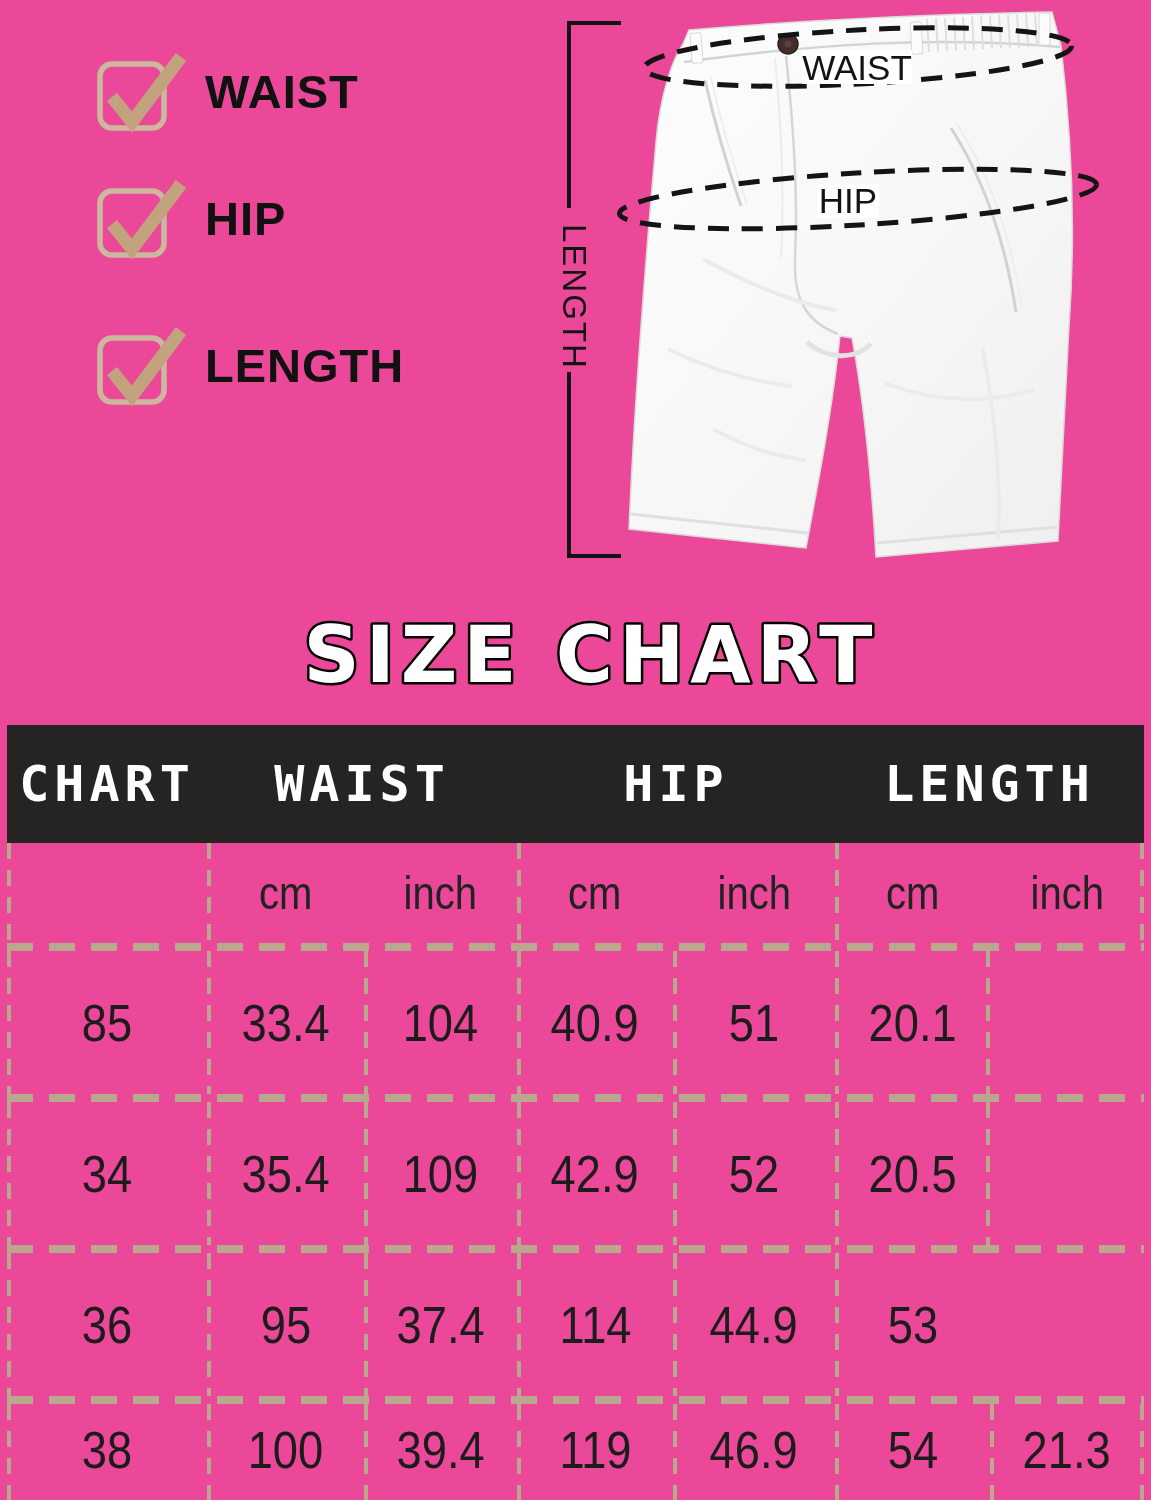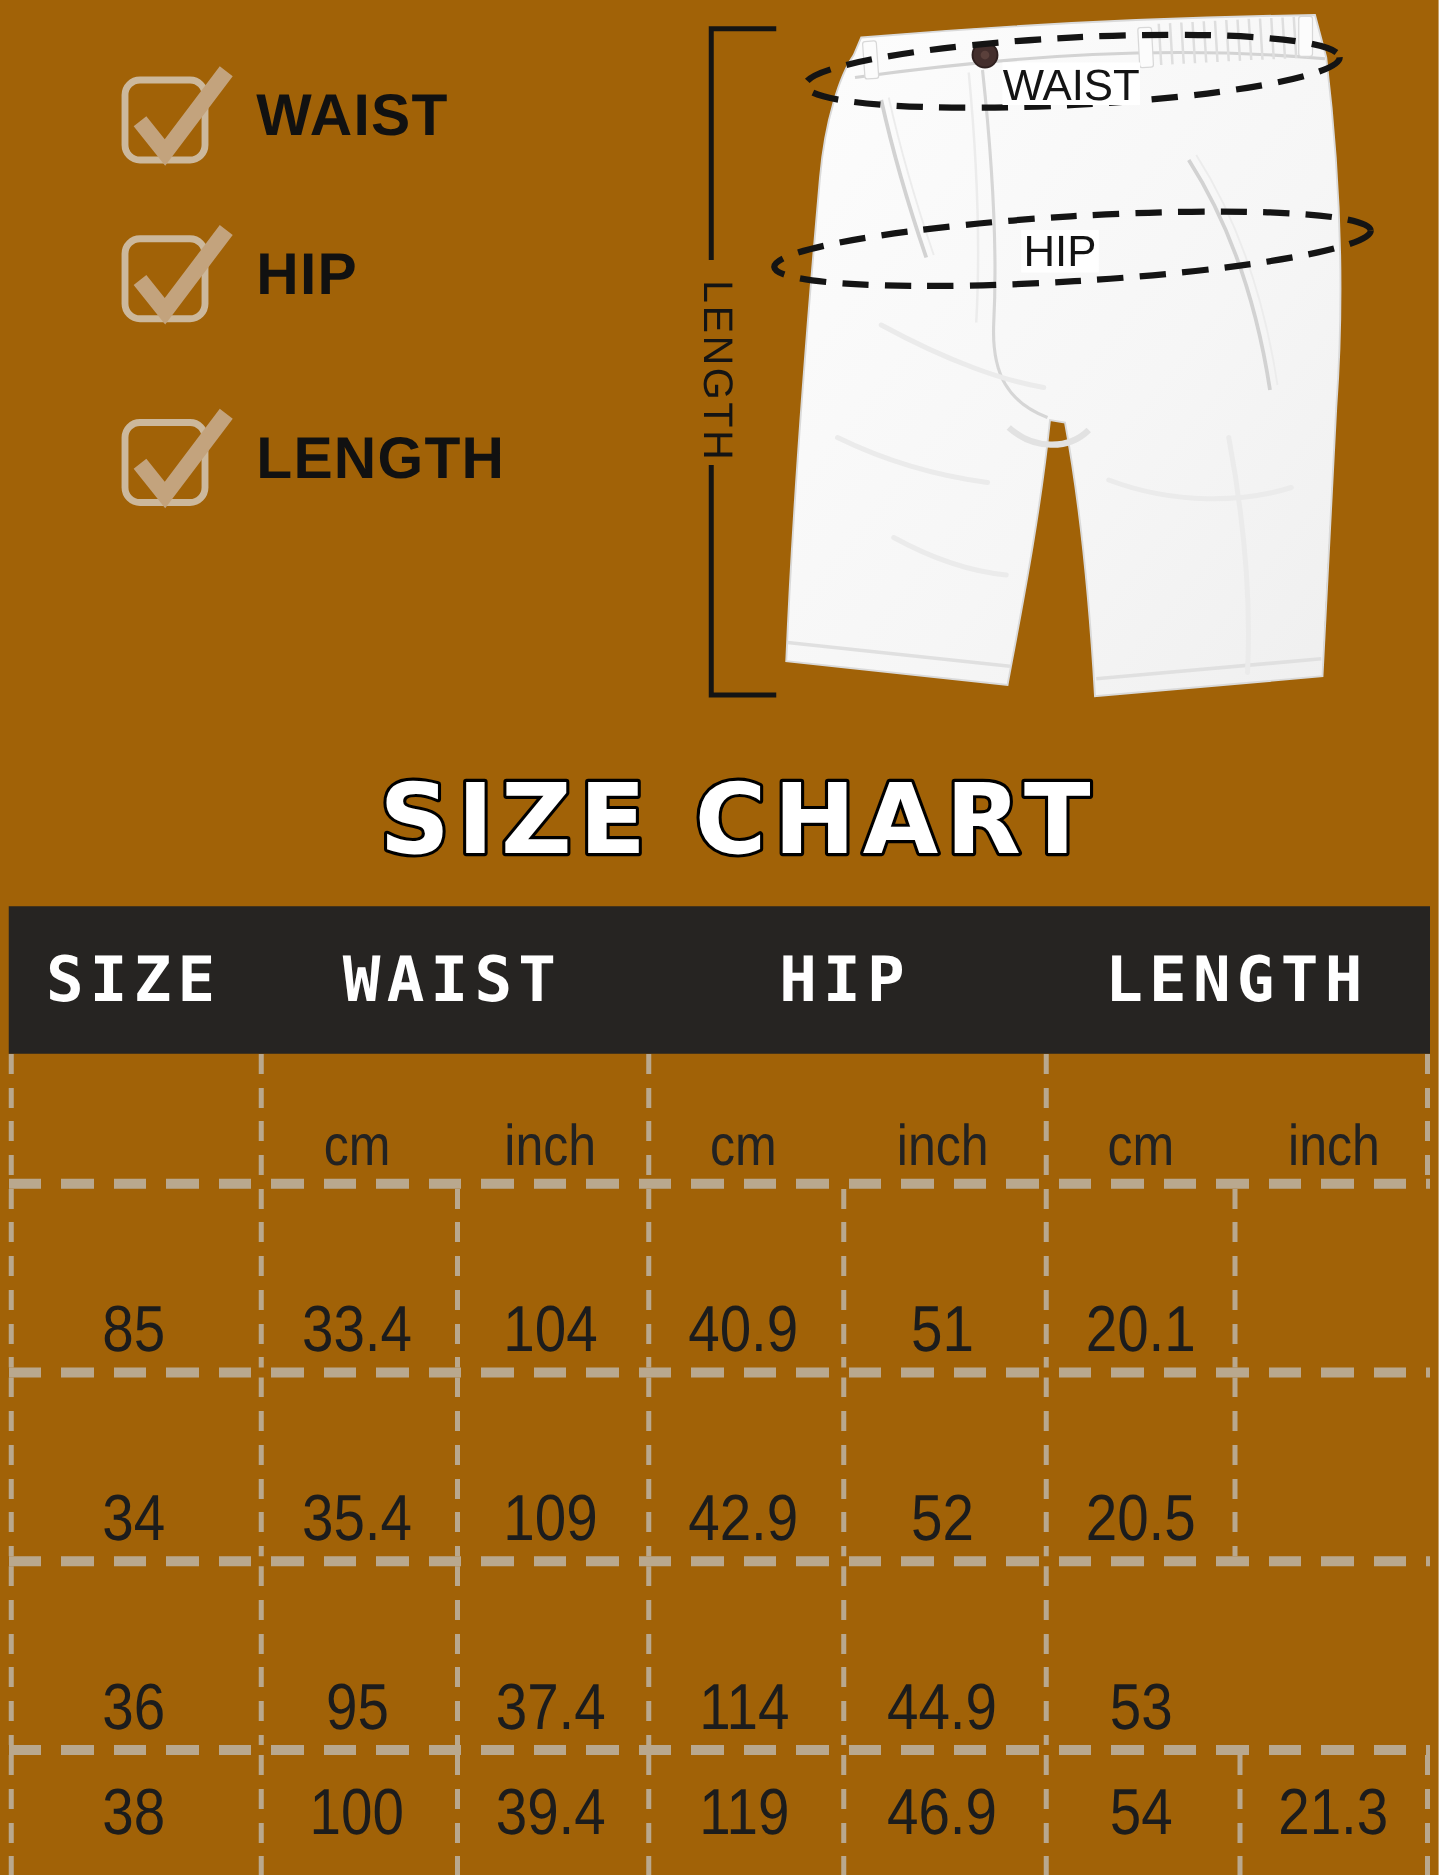--- a/index.html
+++ b/index.html
@@ -1,17 +1,17 @@
 <!DOCTYPE html>
 <html style="--box-tan: #ccb89c; --check-tan: #c3a37d; --table-dash: #b9a88e; --header-bg: #262422; --text-black: #1a1a1a; --annotation-black: #141414; --title-fill: #ffffff; --title-outline: #000000; --button-brown: #432e2c;"><head>
 <meta charset="utf-8">
 <style>
   html,body{margin:0;padding:0;background:#fff;}
   .page{
-    position:relative;width:1151px;height:1500px;overflow:hidden;background:#a16207;
+    position:relative;width:1151px;height:1500px;overflow:hidden;background:#ec4899;
     font-family:"Liberation Sans",sans-serif;color:var(--text-black,#1a1a1a);
   }
   
   .check-item{position:absolute;left:95px;display:flex;align-items:center;height:86px;}
   .check-item .icon{width:92px;height:86px;flex:0 0 auto;}
   .check-item .lbl{
     margin-left:18px;font-size:47px;font-weight:bold;letter-spacing:1px;color:#111;
   }
   
   .figure{position:absolute;left:555px;top:0;width:596px;height:600px;}
@@ -26,21 +26,21 @@
   .thead .hcell{
     text-align:center;color:#fff;
     font-family:"DejaVu Sans Mono",monospace;font-weight:bold;
     font-size:50px;letter-spacing:5px;
   }
   .grid-row{display:grid;grid-template-columns:200px 157px 153px 156px 162px 155px 154px;}
   .unit-row{height:100px;}
   .data-row{height:143px;}
   .data-row-last{height:100px;}
   .cell{
-    display:flex;align-items:flex-end;justify-content:center;
+    display:flex;align-items:center;justify-content:center;
     font-size:52px;color:#1c1c1c;
   }
   .unit-row .cell{font-size:46px;color:#222;}
   .data-row-last .cell{align-items:flex-start;padding-top:16px;}
   .num{display:inline-block;transform:scaleX(.87);}
   
   .vl{
     background-image:repeating-linear-gradient(180deg,var(--table-dash,#b9a88e) 0 16px,transparent 16px 27px);
     background-size:4px 100%;background-repeat:no-repeat;background-position:left top;
   }
@@ -156,21 +156,21 @@
 
   <div class="title-wrap">
     <svg viewBox="0 0 1151 112" width="1151" height="112">
       <text x="575" y="84" text-anchor="middle" font-size="78" font-weight="bold" letter-spacing="6" style="fill:var(--title-fill,#fff);stroke:var(--title-outline,#000);font-family:'DejaVu Sans',sans-serif;" stroke-width="5" paint-order="stroke" stroke-linejoin="round">SIZE CHART</text>
     </svg>
   </div>
 
   <div class="size-table">
 
     <div class="thead">
-      <div class="hcell">SIZE</div>
+      <div class="hcell">CHART</div>
       <div class="hcell">WAIST</div>
       <div class="hcell">HIP</div>
       <div class="hcell">LENGTH</div>
     </div>
 
     <div class="grid-row unit-row">
       <div class="cell vl"></div>
       <div class="cell vl">
           <span class="num">cm</span>
         </div>

